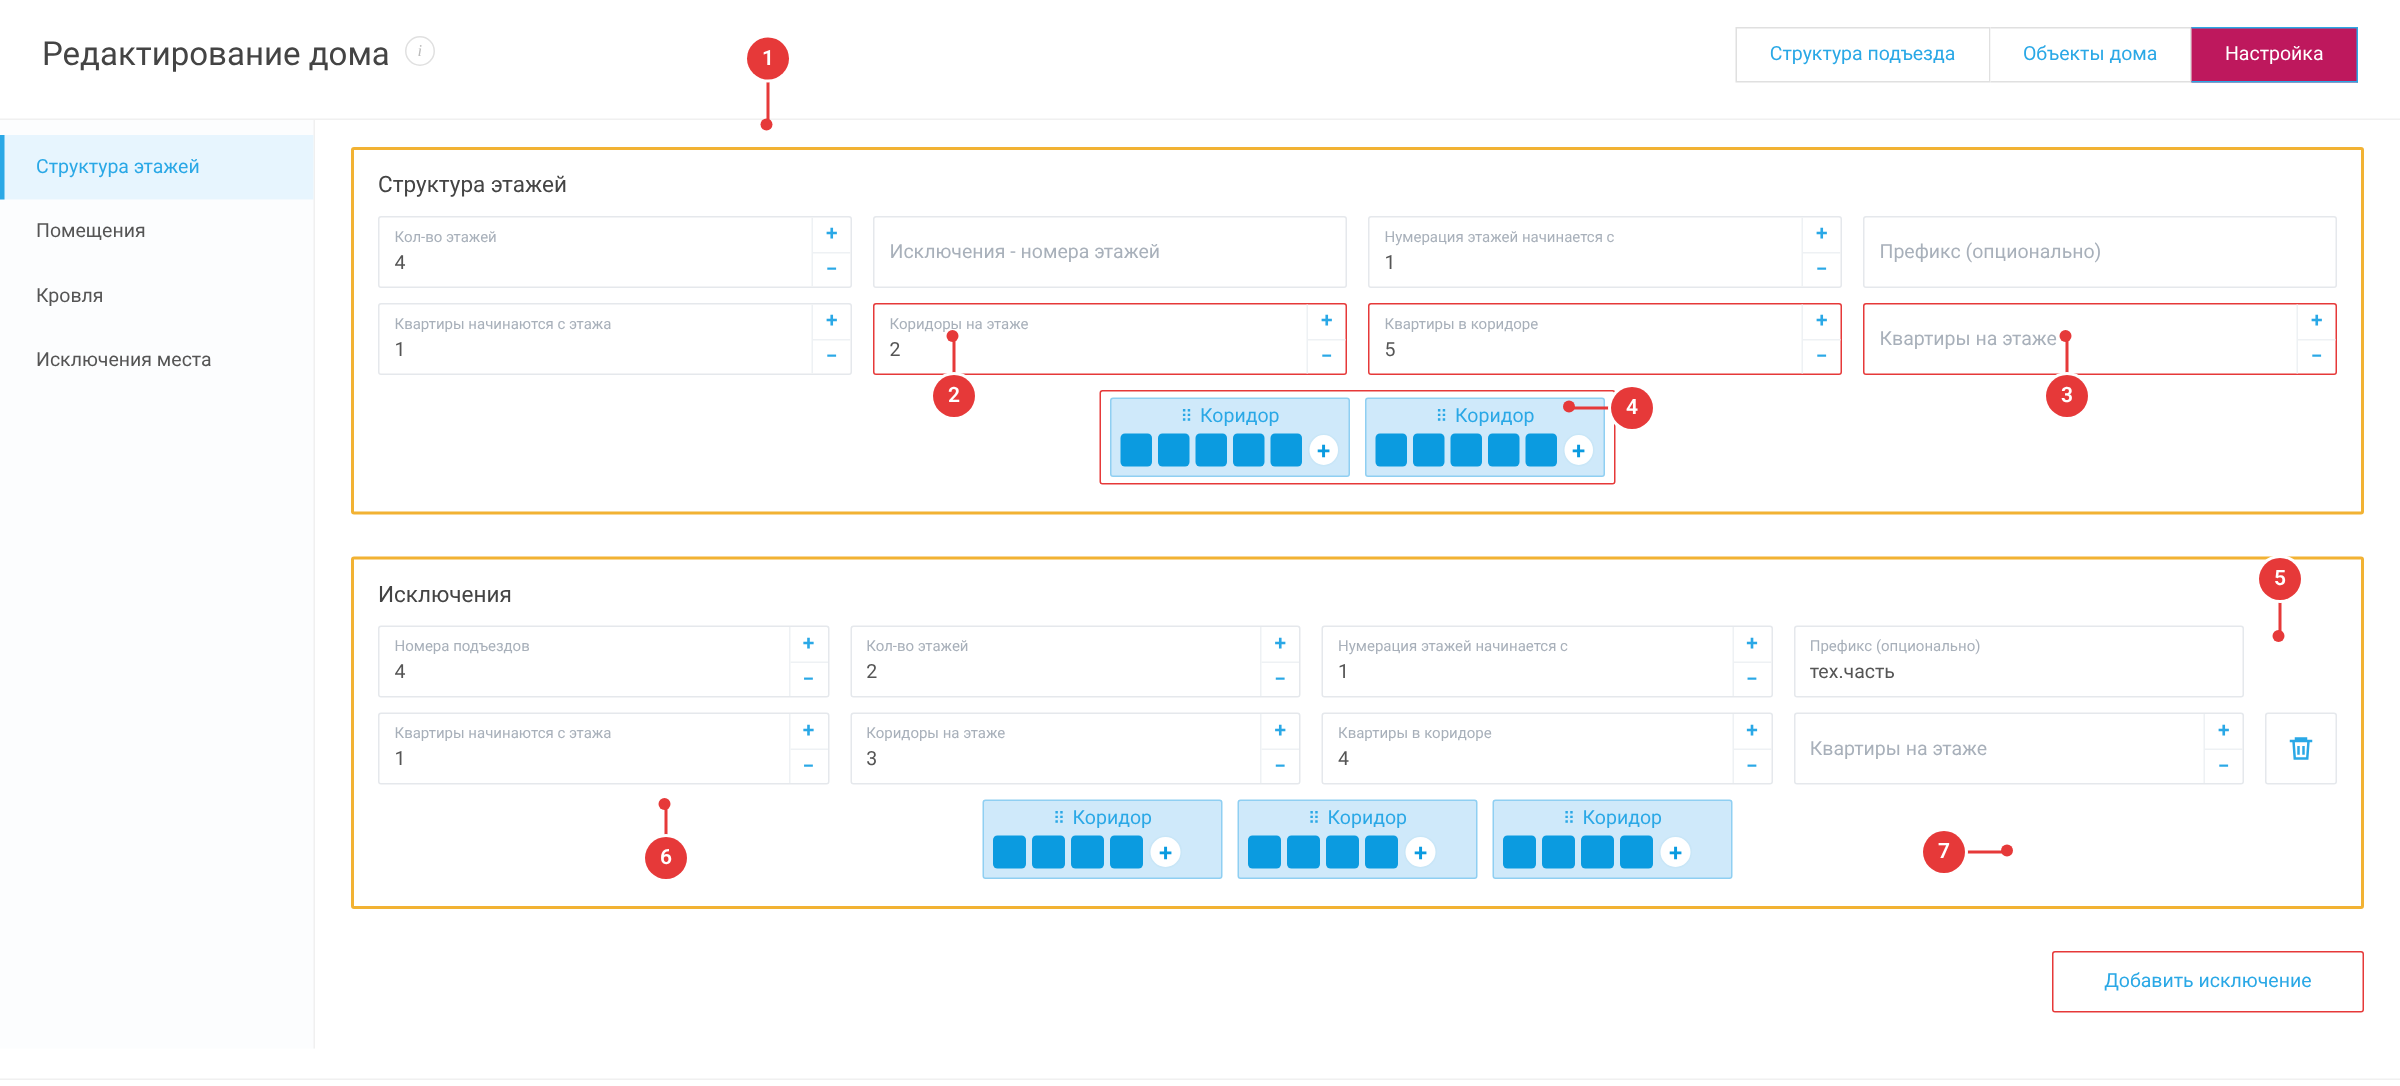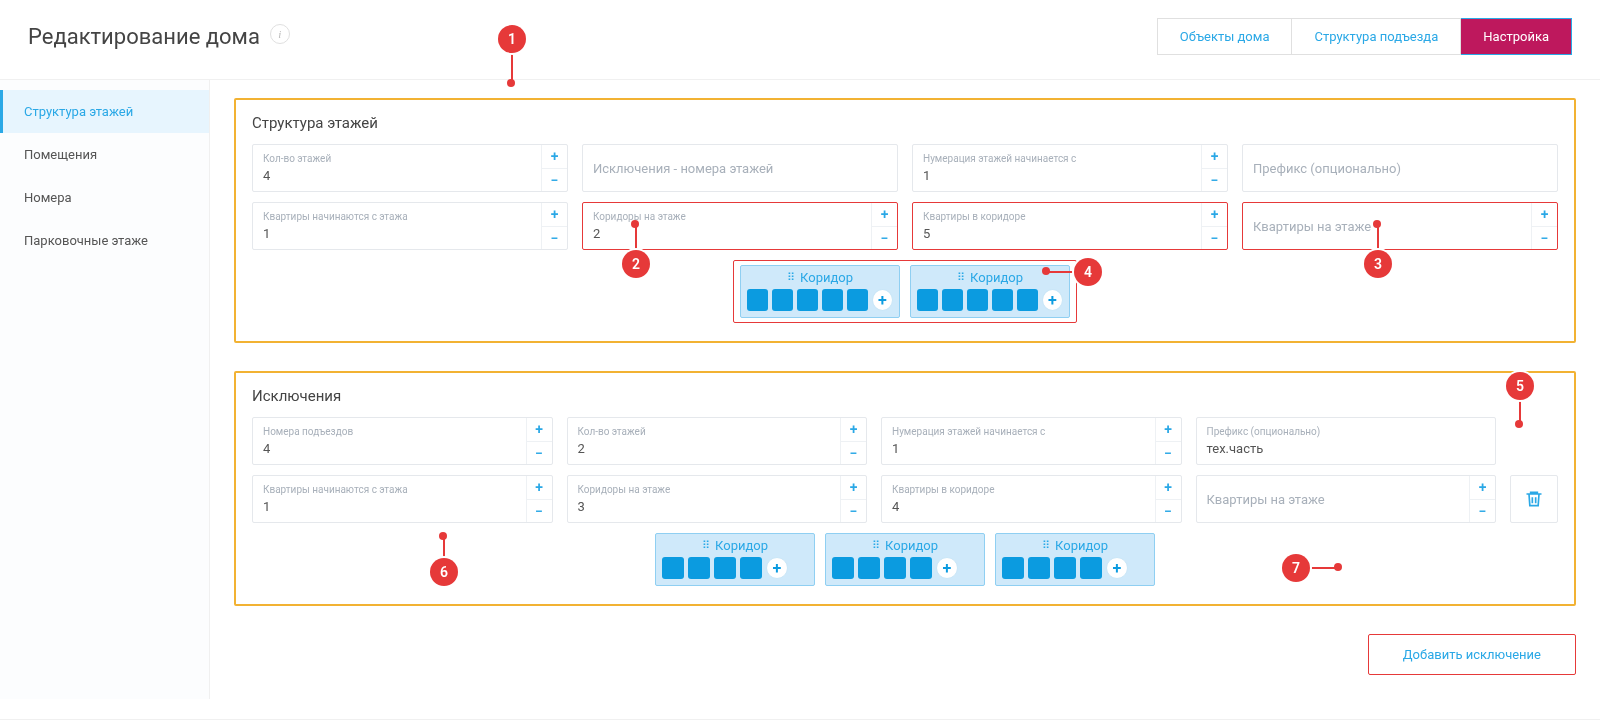--- a/index.html
+++ b/index.html
@@ -49,32 +49,32 @@
 </style>
 </head>
 <body>
 
 <div class="header">
   <h1>
     <span>Редактирование дома</span>
     <span class="info-dot">i</span>
   </h1>
   <div class="header-tabs">
+    <div class="tab">Структура подъезда</div>
     <div class="tab">Объекты дома</div>
-    <div class="tab">Структура подъезда</div>
     <div class="tab active">Настройка</div>
   </div>
 </div>
 
 <div class="body">
   <div class="sidebar">
     <div class="item active">Структура этажей</div>
     <div class="item">Помещения</div>
-    <div class="item">Номера</div>
-    <div class="item">Парковочные этаже</div>
+    <div class="item">Кровля</div>
+    <div class="item">Исключения места</div>
   </div>
 
   <div class="main">
 
     <div class="callout" style="top:-55px;left:288px">1</div>
     <div class="co-line-v" style="top:-28px;left:301px;height:29px"></div>
     <div class="co-dot" style="top:-1px;left:297px"></div>
 
     <div class="callout" style="top:170px;left:412px">2</div>
     <div class="co-line-v" style="top:145px;left:425px;height:26px"></div>

